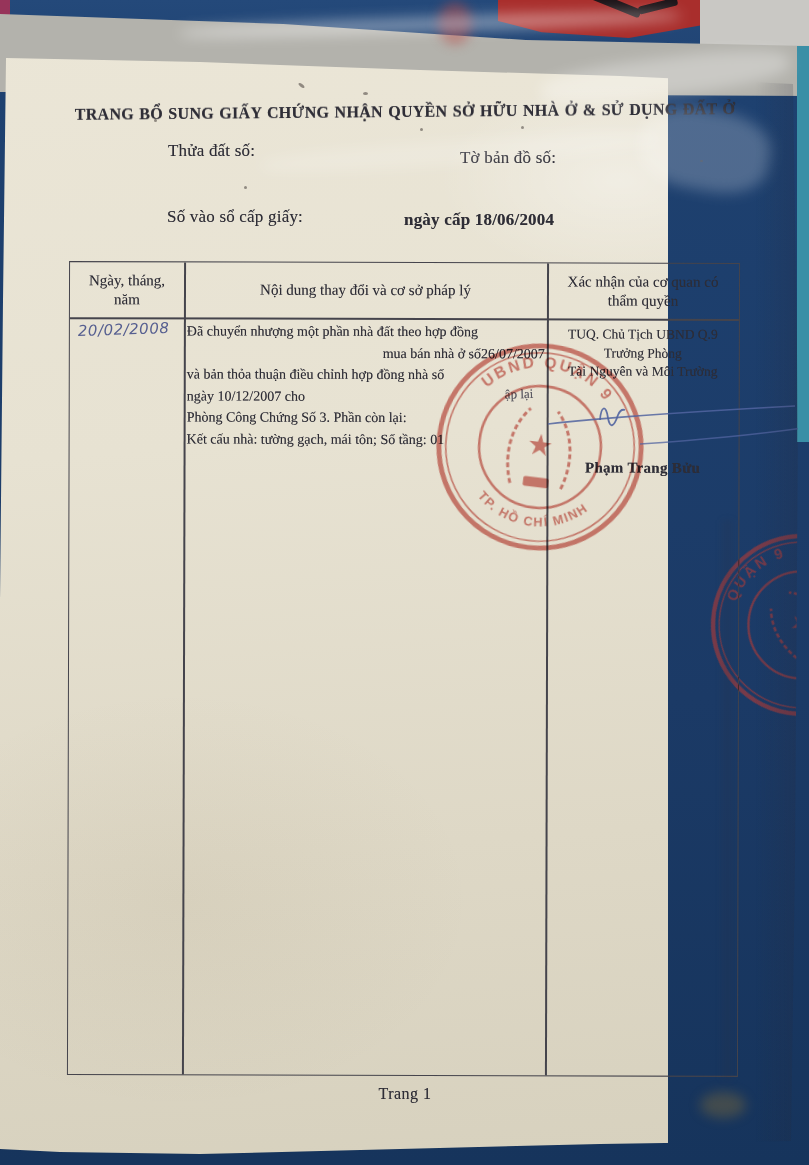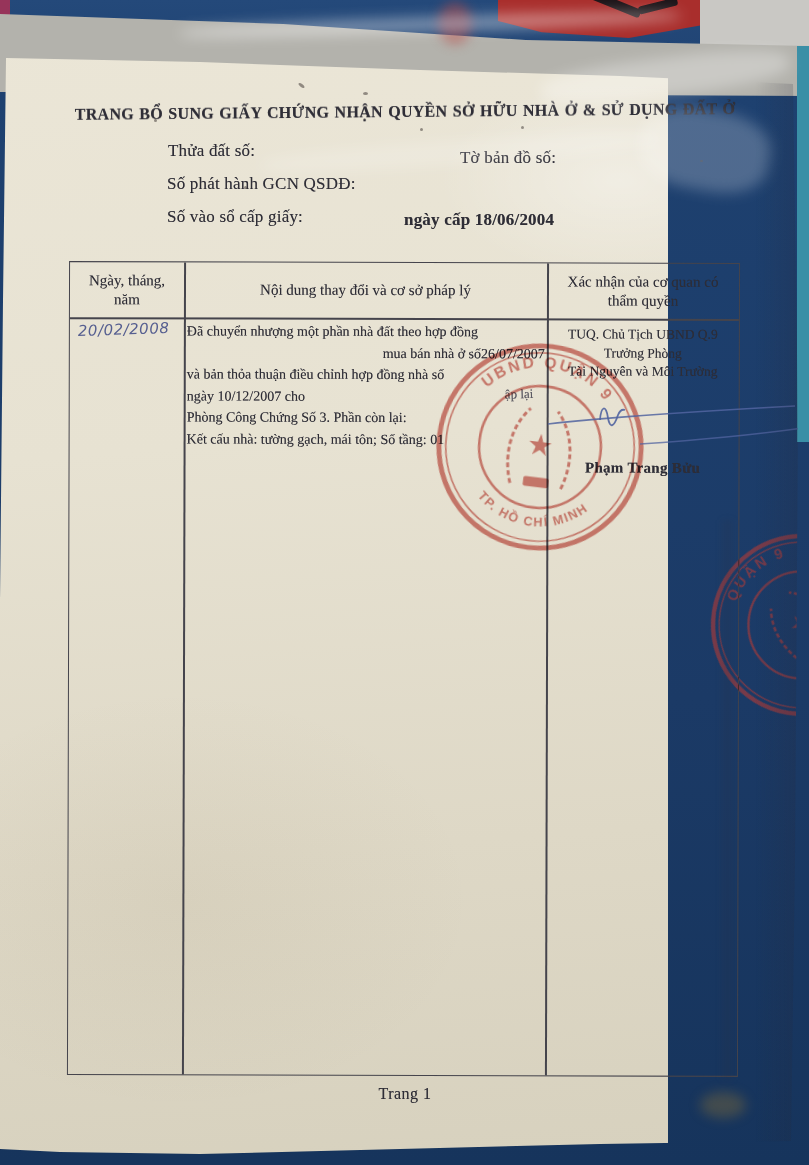--- a/index.html
+++ b/index.html
@@ -80,21 +80,20 @@
   <div class="abs gray-band"></div>
   <div class="abs teal-sliver"></div>
   <div class="abs stain" style="left:438px;top:2px;width:34px;height:42px;background:rgba(185,70,65,.5);"></div>
 
   <div class="abs paper ink">
 
     <div class="abs title">TRANG BỔ SUNG GIẤY CHỨNG NHẬN QUYỀN SỞ HỮU NHÀ Ở &amp; SỬ DỤNG ĐẤT Ở</div>
 
     <div class="abs field" style="left:168px;top:141px;">Thửa đất số:</div>
     <div class="abs field" style="left:460px;top:148px;">Tờ bản đồ số:</div>
-    <div class="abs field" style="left:167px;top:174px;">Số phát hành GCN QSDĐ:</div>
     <div class="abs field" style="left:167px;top:207px;">Số vào sổ cấp giấy:</div>
     <div class="abs field bold" style="left:404px;top:210px;">ngày cấp 18/06/2004</div>
 
 
     <div class="abs vtable">
       <div class="vline" style="left:114px;"></div>
       <div class="vline" style="left:477px;"></div>
       <div class="hline" style="top:55px;"></div>
 
       <div class="hcell" style="left:0;top:0;width:114px;height:55px;">Ngày, tháng, năm</div>

